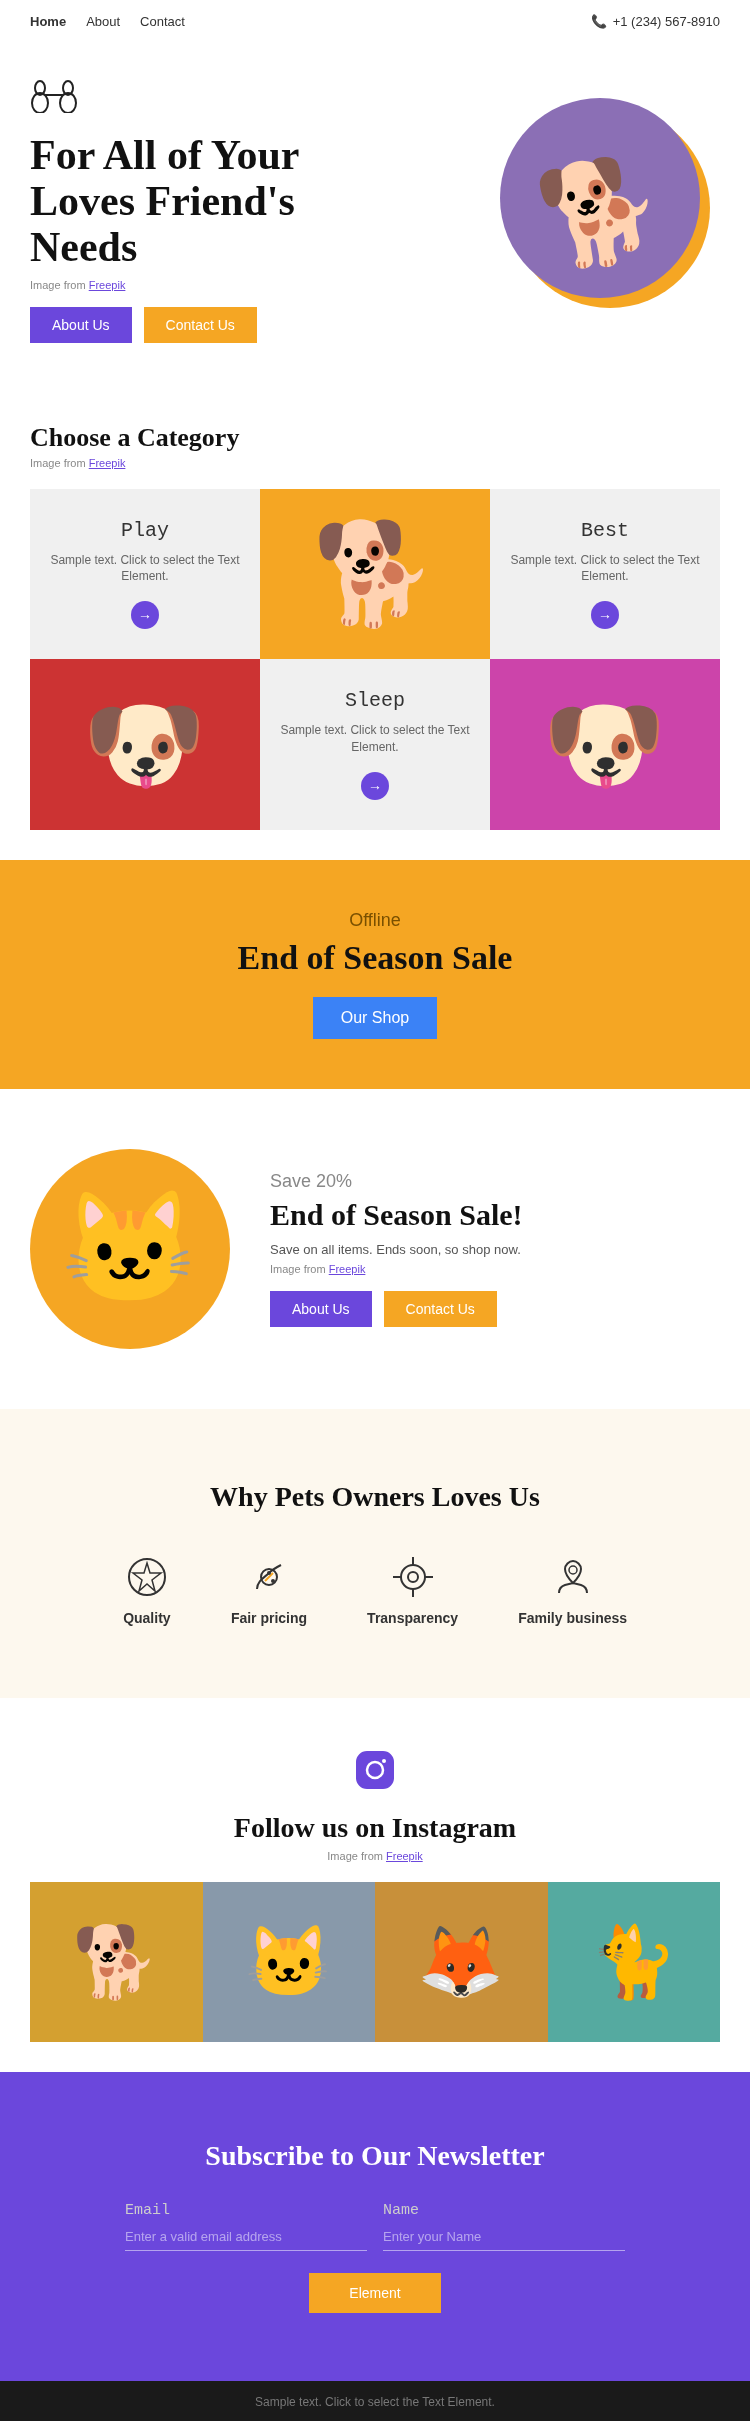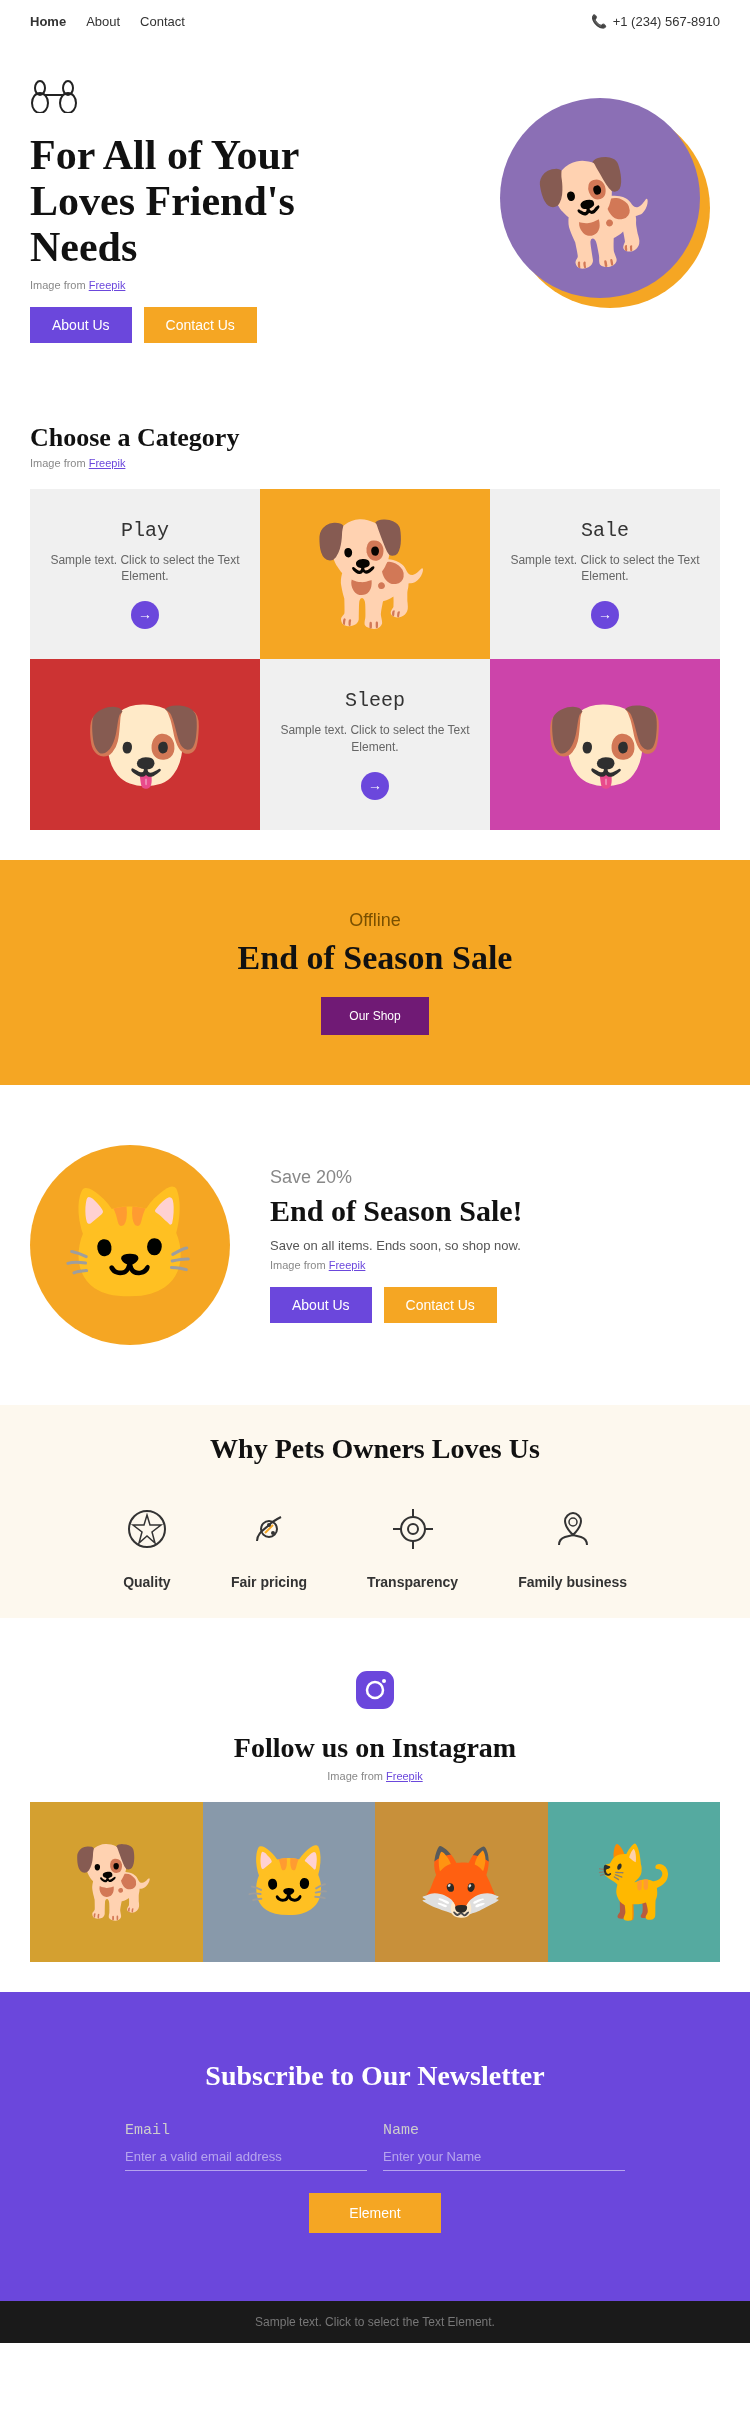--- a/index.html
+++ b/index.html
@@ -39,39 +39,39 @@
     .cat-card.image-card-pink { background: #cc44aa; padding: 0; overflow: hidden; }
     .cat-card-title { font-size: 20px; color: #333; margin-bottom: 10px; font-family: Liberation Mono, monospace; }
     .cat-card-text { font-size: 12px; color: #666; margin-bottom: 16px; font-family: Arial, sans-serif; line-height: 1.4; }
     .cat-arrow { width: 28px; height: 28px; border-radius: 50%; background: #6b47dc; color: #fff; display: flex; align-items: center; justify-content: center; font-size: 14px; cursor: pointer; }
     .cat-img-placeholder { width: 100%; height: 160px; display: flex; align-items: center; justify-content: center; }
 
     
     .sale-banner { background: #f5a623; padding: 50px 30px; text-align: center; }
     .sale-label { font-size: 18px; color: #7a5000; margin-bottom: 8px; font-family: Arial, sans-serif; }
     .sale-title { font-size: 34px; font-weight: bold; color: #111; margin-bottom: 20px; font-family: Georgia, serif; }
-    .btn-purple-sale { background: #701a75; color: #fff; border: none; padding: 12px 28px; font-size: 12px; cursor: pointer; font-family: Arial, sans-serif; }
+    .btn-purple-sale { background: #3b82f6; color: #fff; border: none; padding: 12px 28px; font-size: 16px; cursor: pointer; font-family: Arial, sans-serif; }
 
     
     .save-section { display: flex; align-items: center; padding: 60px 30px; gap: 40px; }
     .save-left { flex-shrink: 0; }
     .save-circle { width: 200px; height: 200px; border-radius: 50%; overflow: hidden; background: #f5a623; display: flex; align-items: center; justify-content: center; }
     .save-right { flex: 1; }
     .save-percent { font-size: 18px; color: #888; margin-bottom: 6px; font-family: Arial, sans-serif; }
     .save-title { font-size: 30px; font-weight: bold; color: #111; margin-bottom: 10px; font-family: Georgia, serif; }
     .save-desc { font-size: 13px; color: #555; margin-bottom: 6px; font-family: Arial, sans-serif; }
     .save-credit { font-size: 11px; color: #888; margin-bottom: 16px; font-family: Arial, sans-serif; }
     .save-credit a { color: #6b47dc; }
     .save-buttons { display: flex; gap: 12px; }
 
     
-    .why-section { background: #fdf8ee; padding: 28px 30px; text-align: center; }
+    .why-section { background: #fdf8ee; padding: 72px 30px; text-align: center; }
     .why-title { font-size: 28px; font-weight: bold; color: #111; margin-bottom: 40px; font-family: Georgia, serif; }
     .why-icons { display: flex; justify-content: center; gap: 60px; }
-    .why-item { display: flex; flex-direction: column; align-items: center; gap: 12px; }
+    .why-item { display: flex; flex-direction: column; align-items: center; }
     .why-icon { font-size: 38px; }
     .why-label { font-size: 14px; color: #333; font-family: Arial, sans-serif; font-weight: bold; }
 
     
     .instagram-section { padding: 50px 30px 30px; text-align: center; }
     .insta-icon { font-size: 40px; color: #6b47dc; margin-bottom: 10px; }
     .insta-title { font-size: 28px; font-weight: bold; color: #111; margin-bottom: 6px; font-family: Georgia, serif; text-align: center; }
     .insta-credit { font-size: 11px; color: #888; margin-bottom: 20px; font-family: Arial, sans-serif; }
     .insta-credit a { color: #6b47dc; }
     .insta-grid { display: grid; grid-template-columns: repeat(4, 1fr); gap: 0; }
@@ -152,21 +152,21 @@
       <div class="cat-arrow">→</div>
     </div>
 
     <div class="cat-card image-card">
       <div class="cat-img-placeholder">
         <span style="font-size:100px;">🐕</span>
       </div>
     </div>
 
     <div class="cat-card">
-      <div class="cat-card-title">Sale</div>
+      <div class="cat-card-title">Best</div>
       <div class="cat-card-text">Sample text. Click to select the Text Element.</div>
       <div class="cat-arrow">→</div>
     </div>
 
     <div class="cat-card image-card-red">
       <div class="cat-img-placeholder">
         <span style="font-size:100px;">🐶</span>
       </div>
     </div>
 

